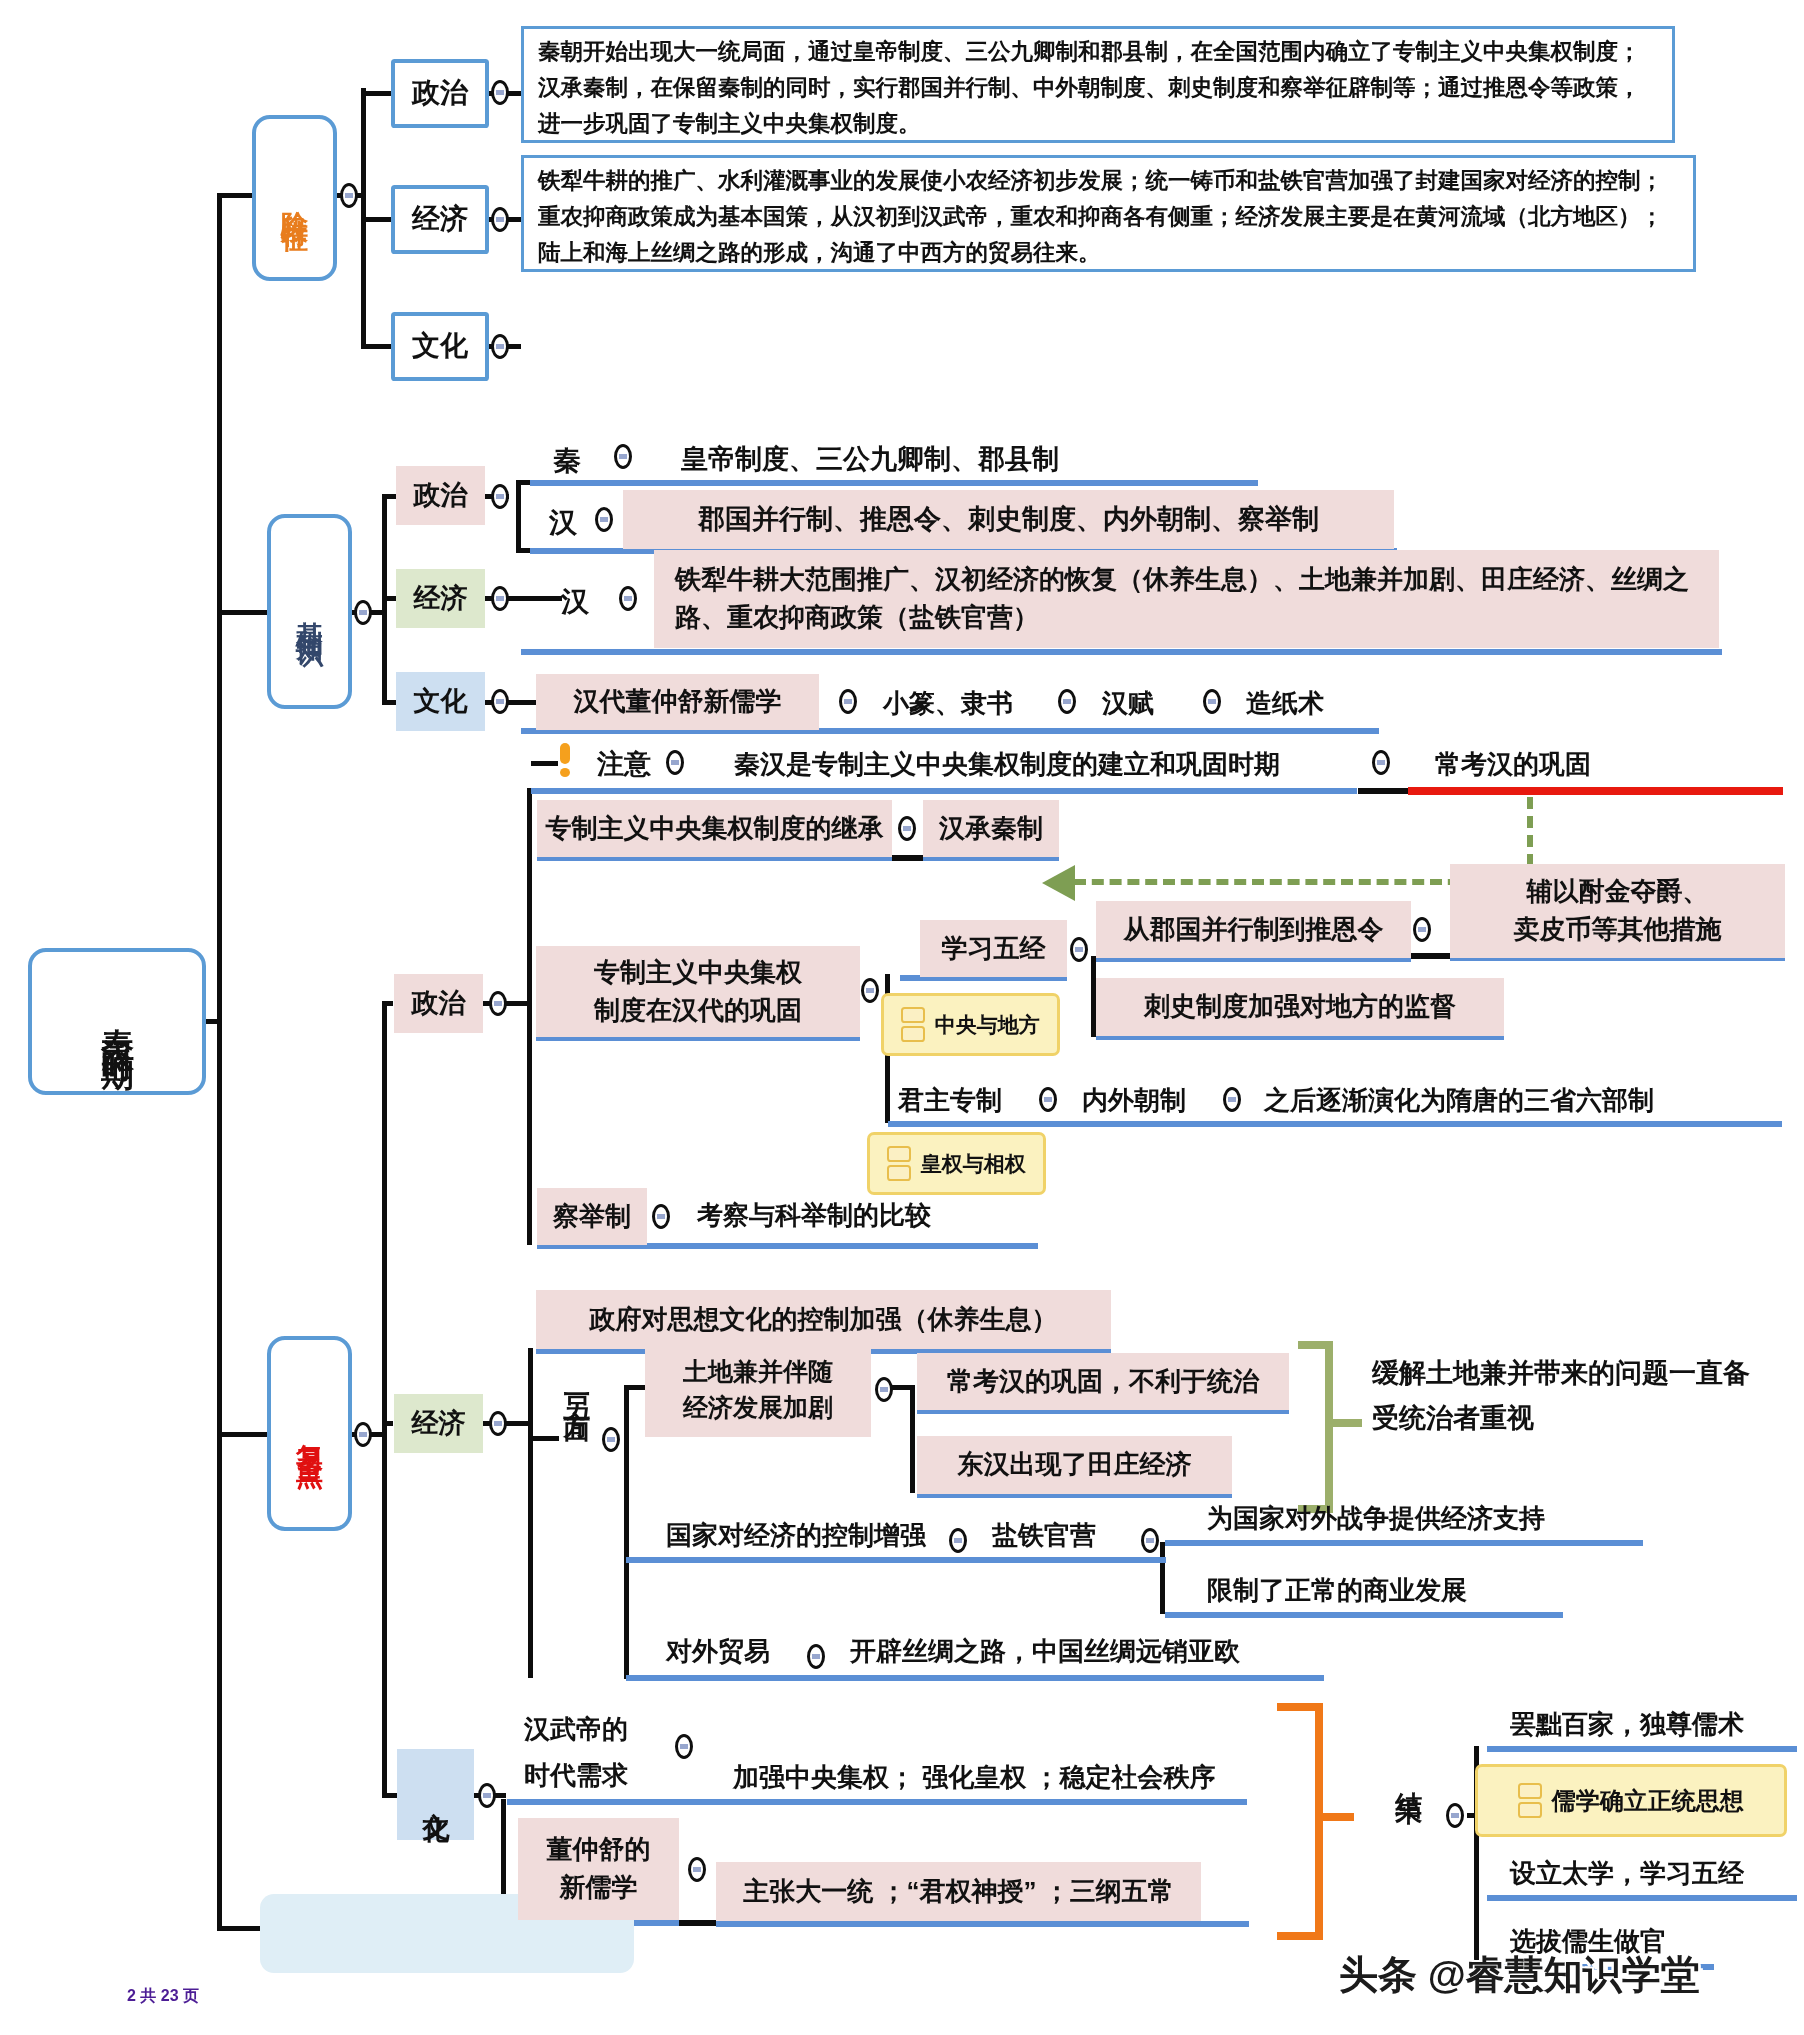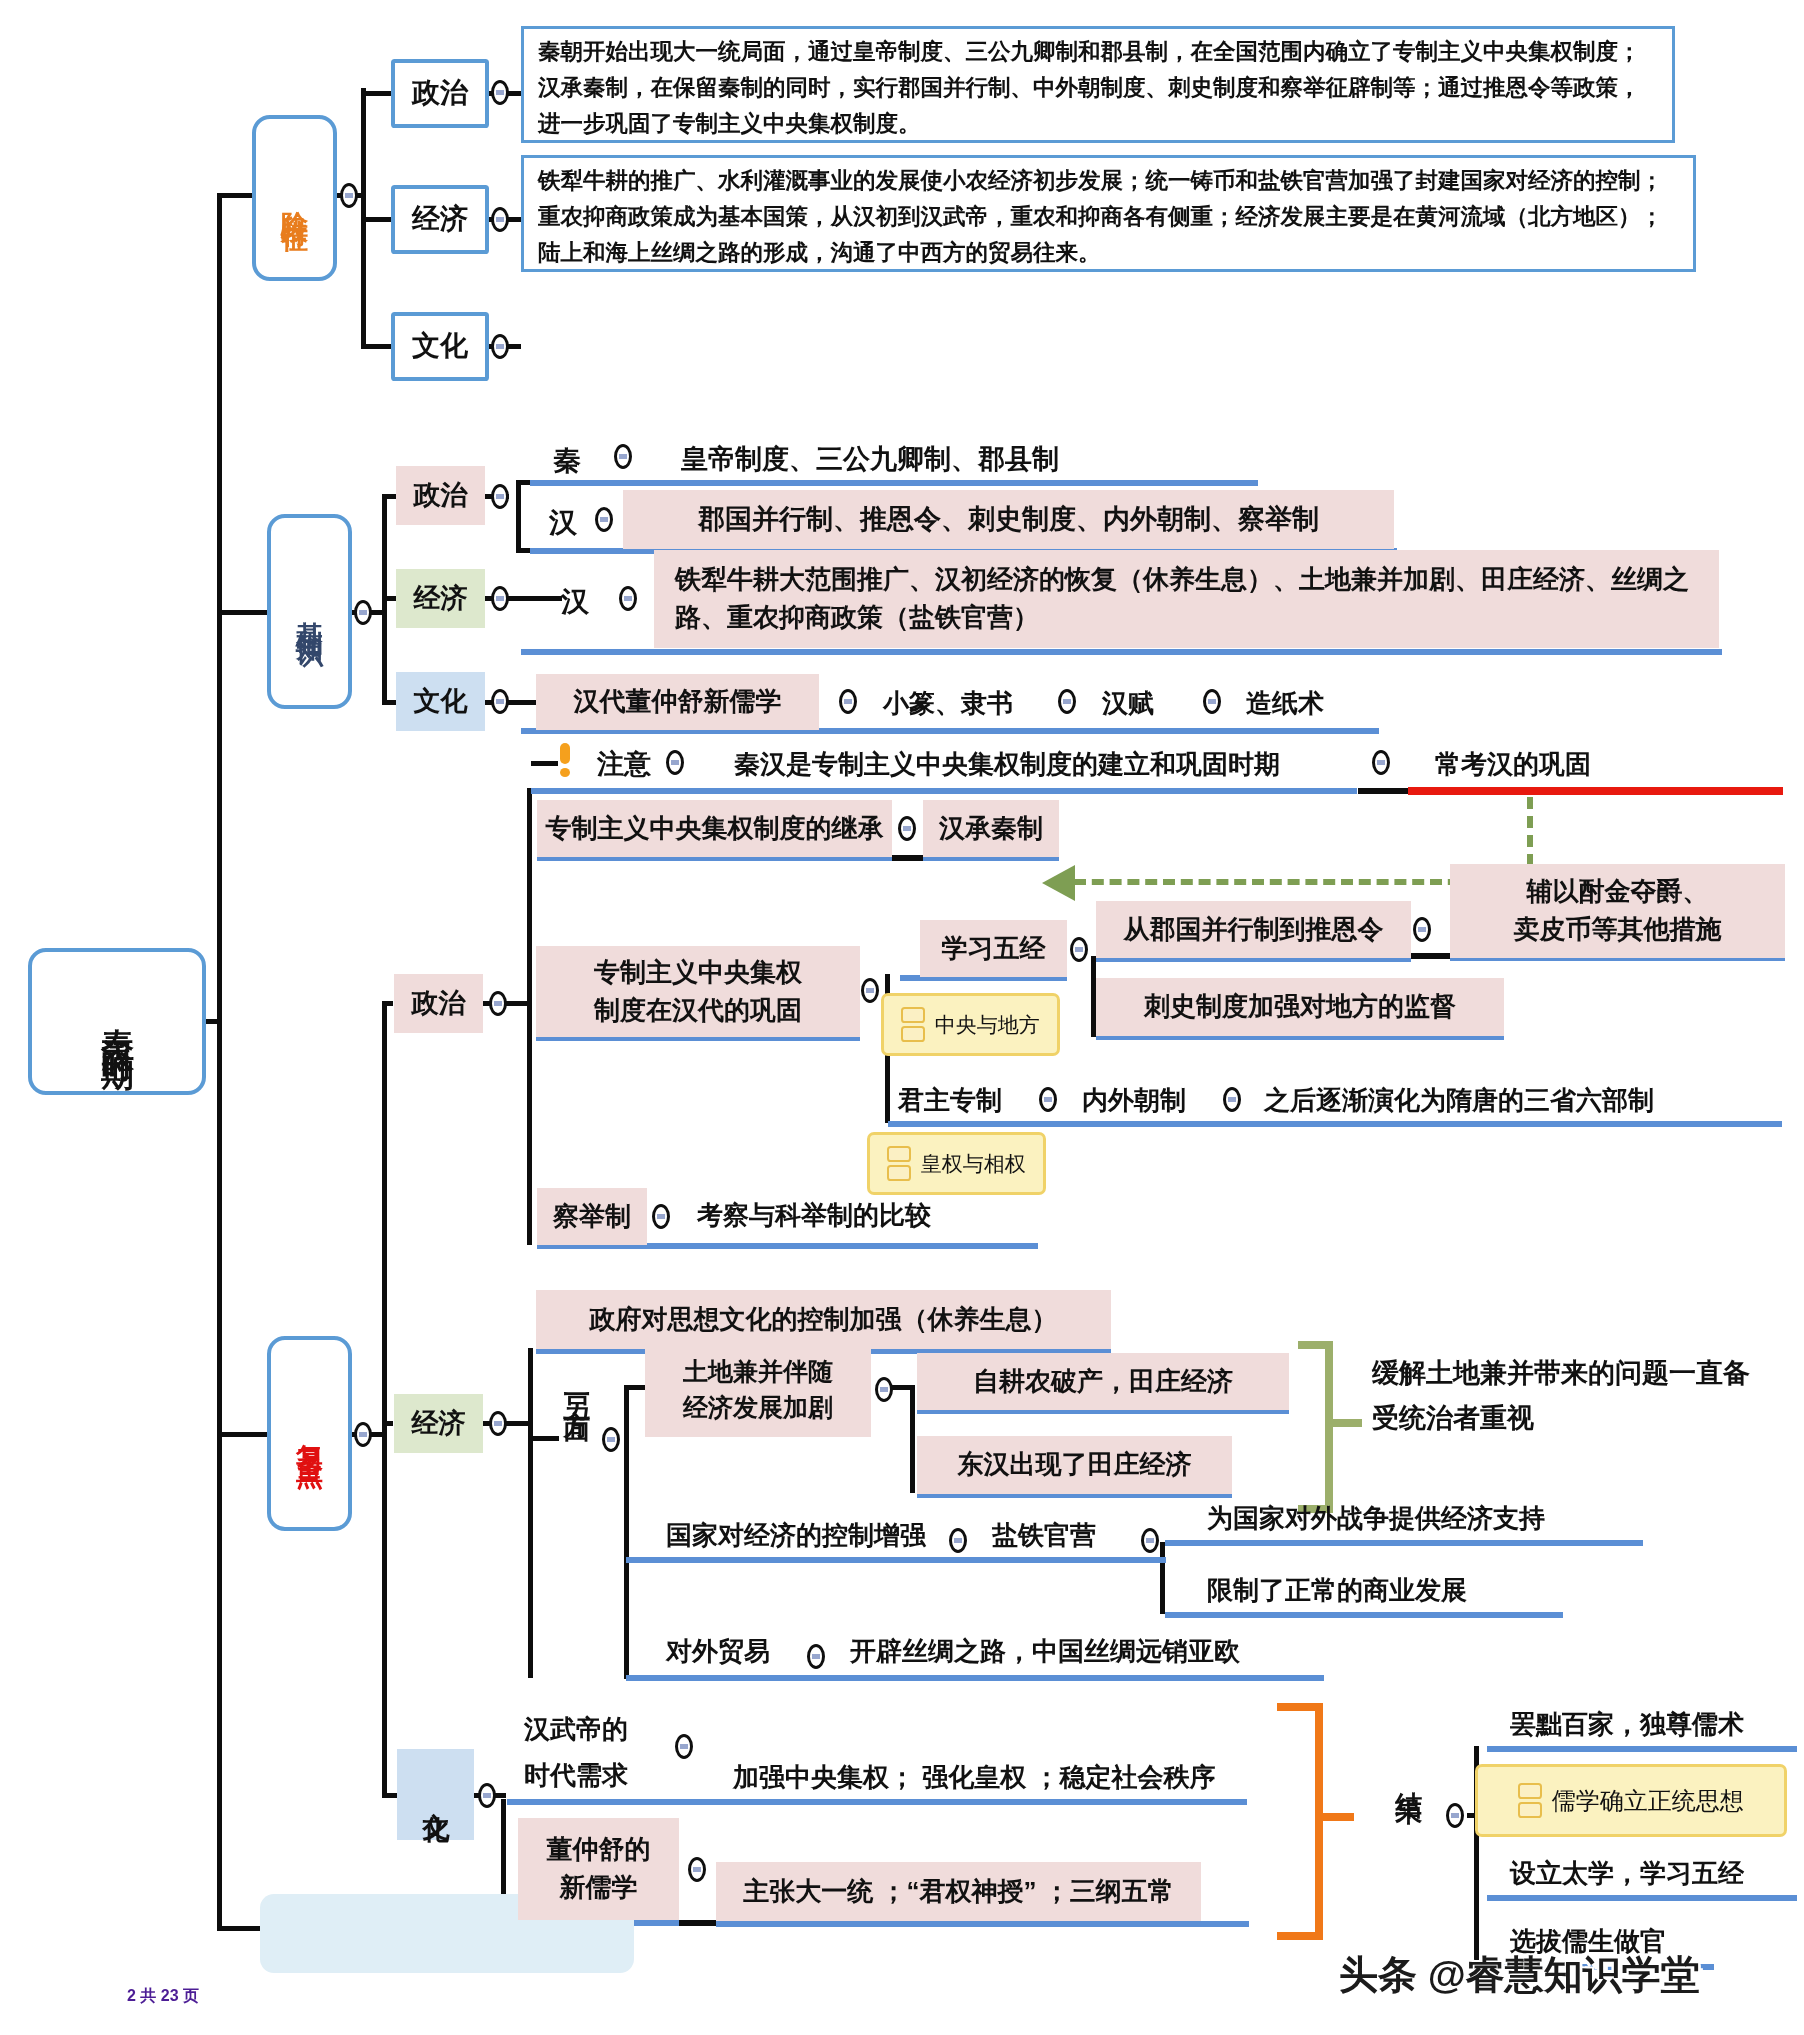--- a/index.html
+++ b/index.html
@@ -21,21 +21,21 @@
   .pink{background:#F0DCDB;}
   .green{background:#DDE8CD;}
   .lblue{background:#CDDFF1;}
   .obox{border:4.1px solid #5B9BD5;background:#fff;border-radius:3.6px;}
   .rnode{position:absolute;border:4.7px solid #5B9BD5;background:#fff;border-radius:18px;display:flex;
          align-items:center;justify-content:center;font-weight:bold;z-index:3;box-sizing:border-box;}
   .vt{writing-mode:vertical-rl;text-orientation:upright;}
   .desc{position:absolute;border:3.6px solid #5B9BD5;background:#fff;font-weight:bold;font-size:22.5px;
         line-height:1.6;padding:4.7px 14px;z-index:3;box-sizing:border-box;color:#111;}
   .callout{position:absolute;background:#FBF2C0;border:3px solid #F0D268;border-radius:7px;
-           display:flex;align-items:center;justify-content:center;gap:9.5px;z-index:6;font-weight:normal;
+           display:flex;align-items:center;justify-content:center;gap:9.5px;z-index:6;font-weight:bold;
            font-size:21px;box-sizing:border-box;}
   .ci{display:flex;flex-direction:column;gap:3px;}
   .ci b{width:20px;height:12px;border:2.4px solid #E8BE4C;background:#FBF0C4;border-radius:3.6px;}
   .dashv{position:absolute;width:0;border-left:6.5px dashed #7E9E53;z-index:2;}
   .dashh{position:absolute;height:0;border-top:6.5px dashed #7E9E53;z-index:2;}
   .arrowl{position:absolute;width:0;height:0;border-top:18px solid transparent;
           border-bottom:18px solid transparent;border-right:33px solid #7E9E53;z-index:3;}
   .gbr{position:absolute;background:#9CAF6B;z-index:2;}
   .obr{position:absolute;background:#F07818;z-index:2;}
   .noteic{position:absolute;z-index:4;display:flex;flex-direction:column;align-items:center;}
@@ -285,21 +285,21 @@
   <div class="ln" style="left:624px;top:1385px;width:4.7px;height:294px"></div>
   <div class="ln" style="left:629px;top:1385px;width:16.6px;height:4.7px"></div>
 
   <div class="bx pink pre" style="left:645px;top:1341px;width:226px;height:96px;font-size:25px">土地兼并伴随
 经济发展加剧</div>
   <div class="tg" style="left:875px;top:1377px">
       <i></i>
     </div>
   <div class="ln" style="left:891px;top:1385px;width:24px;height:4.7px"></div>
   <div class="ln" style="left:910px;top:1385px;width:4.7px;height:108px"></div>
-  <div class="bx pink" style="left:917px;top:1353px;width:372px;height:57px;font-size:26px">自耕农破产，田庄经济</div>
+  <div class="bx pink" style="left:917px;top:1353px;width:372px;height:57px;font-size:26px">常考汉的巩固，不利于统治</div>
   <div class="ul" style="left:917px;top:1408px;width:372px"></div>
   <div class="bx pink" style="left:917px;top:1436px;width:315px;height:58px;font-size:26px">东汉出现了田庄经济</div>
   <div class="ul" style="left:917px;top:1492px;width:315px"></div>
   <div class="gbr" style="left:1325px;top:1341px;width:7.7px;height:172px"></div>
   <div class="gbr" style="left:1298px;top:1341px;width:34px;height:7.7px"></div>
   <div class="gbr" style="left:1298px;top:1505px;width:34px;height:7.7px"></div>
   <div class="gbr" style="left:1332px;top:1419px;width:30px;height:7.7px"></div>
   <div class="txt pre" style="left:1372px;top:1351px;font-size:27px;line-height:1.65;white-space:pre-line">缓解土地兼并带来的问题一直备
 受统治者重视</div>
 

